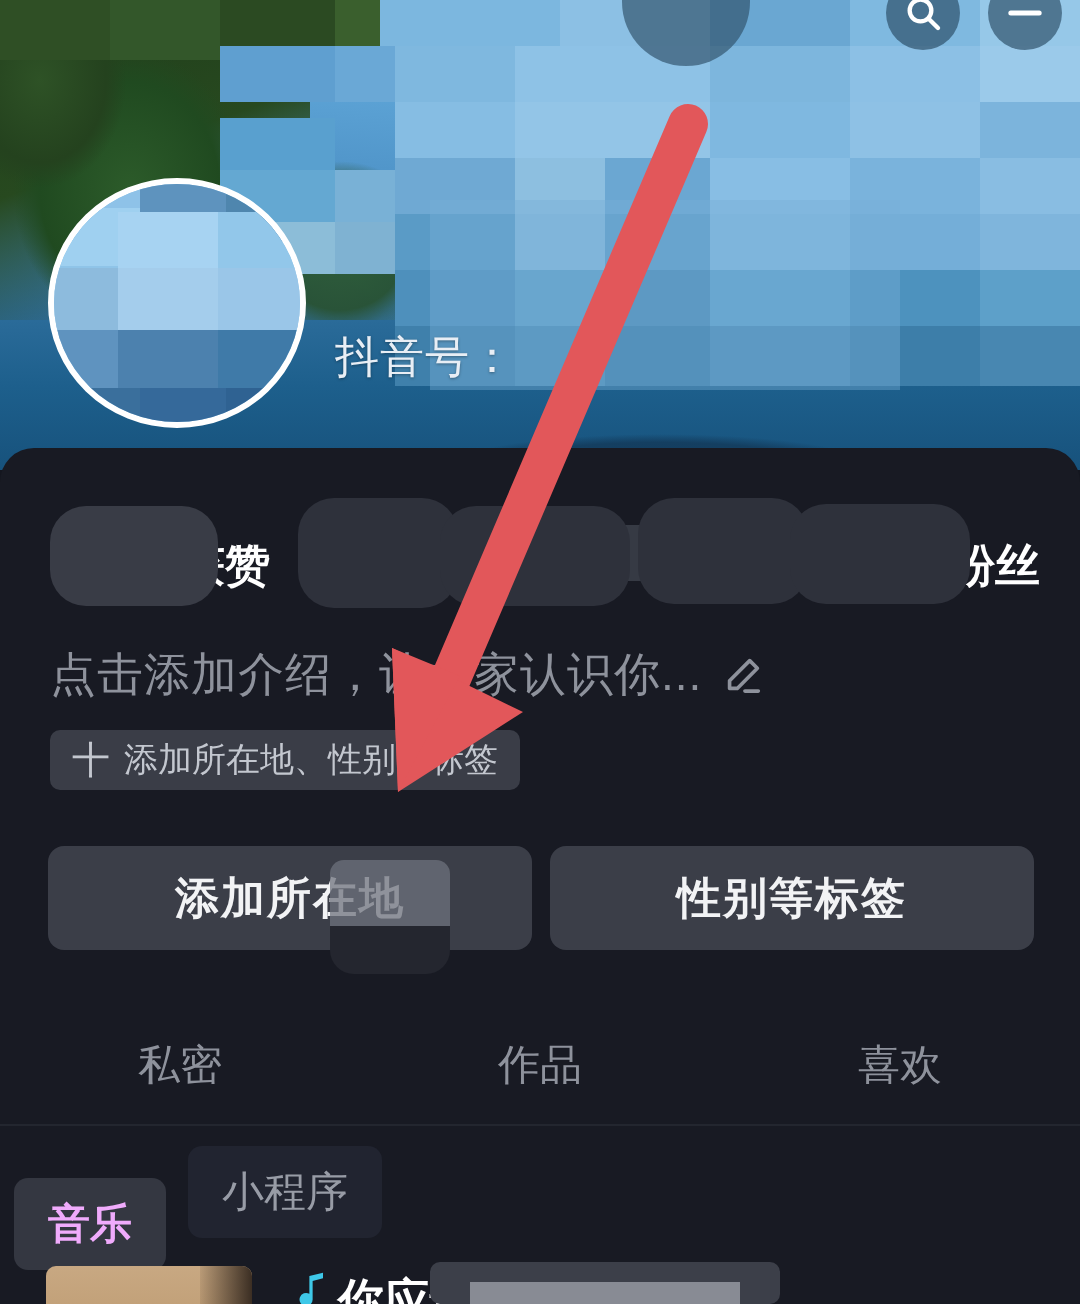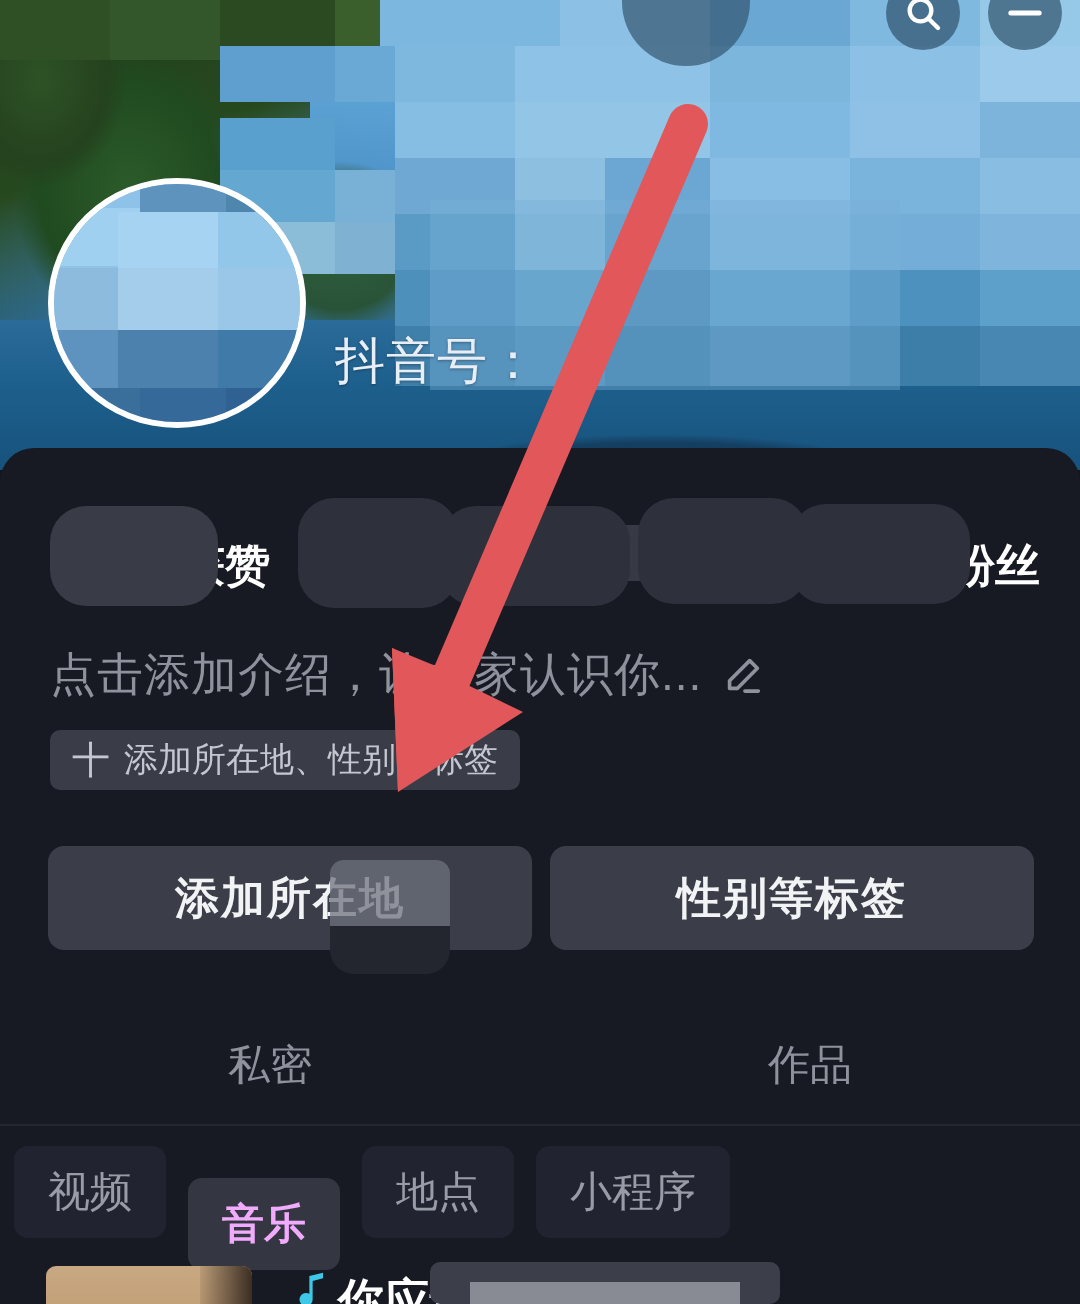--- a/index.html
+++ b/index.html
@@ -73,21 +73,21 @@
     width:258px; height:250px; border-radius:50%;
     border:6px solid #ffffff;
     overflow:hidden;
     background:#8fc4e8;
   }
   .avatar .mz { position:absolute; }
 
   
   .douyin-id {
     position:absolute; left:335px; top:328px;
-    font-size:50px; color:#e8eef5; letter-spacing:1px;
+    font-size:44px; color:#e8eef5; letter-spacing:1px;
     text-shadow:0 1px 3px rgba(0,0,0,.35);
     font-family:"Liberation Sans","DejaVu Sans",sans-serif;
   }
   .id-censor {
     position:absolute; left:430px; top:200px;
     width:470px; height:190px;
     background:rgba(120,175,215,.42);
   }
 
   
@@ -399,32 +399,29 @@
     <div class="btn-censor"></div>
     <div class="btn-censor2"></div>
 
     <div class="tabs">
       <div class="tab">
         <span>私密</span>
       </div>
       <div class="tab">
         <span>作品</span>
       </div>
+      <div class="tab">
+        <span>喜欢</span>
+      </div>
     </div>
     <div class="tabs-divider"></div>
 
     <div class="chips">
-      <div class="chip">
-        <span>视频</span>
-      </div>
       <div class="chip active">
         <span>音乐</span>
-      </div>
-      <div class="chip">
-        <span>地点</span>
       </div>
       <div class="chip">
         <span>小程序</span>
       </div>
     </div>
 
     <div class="content-row">
       <div class="thumb">
 
         <div class="dark-edge"></div>

